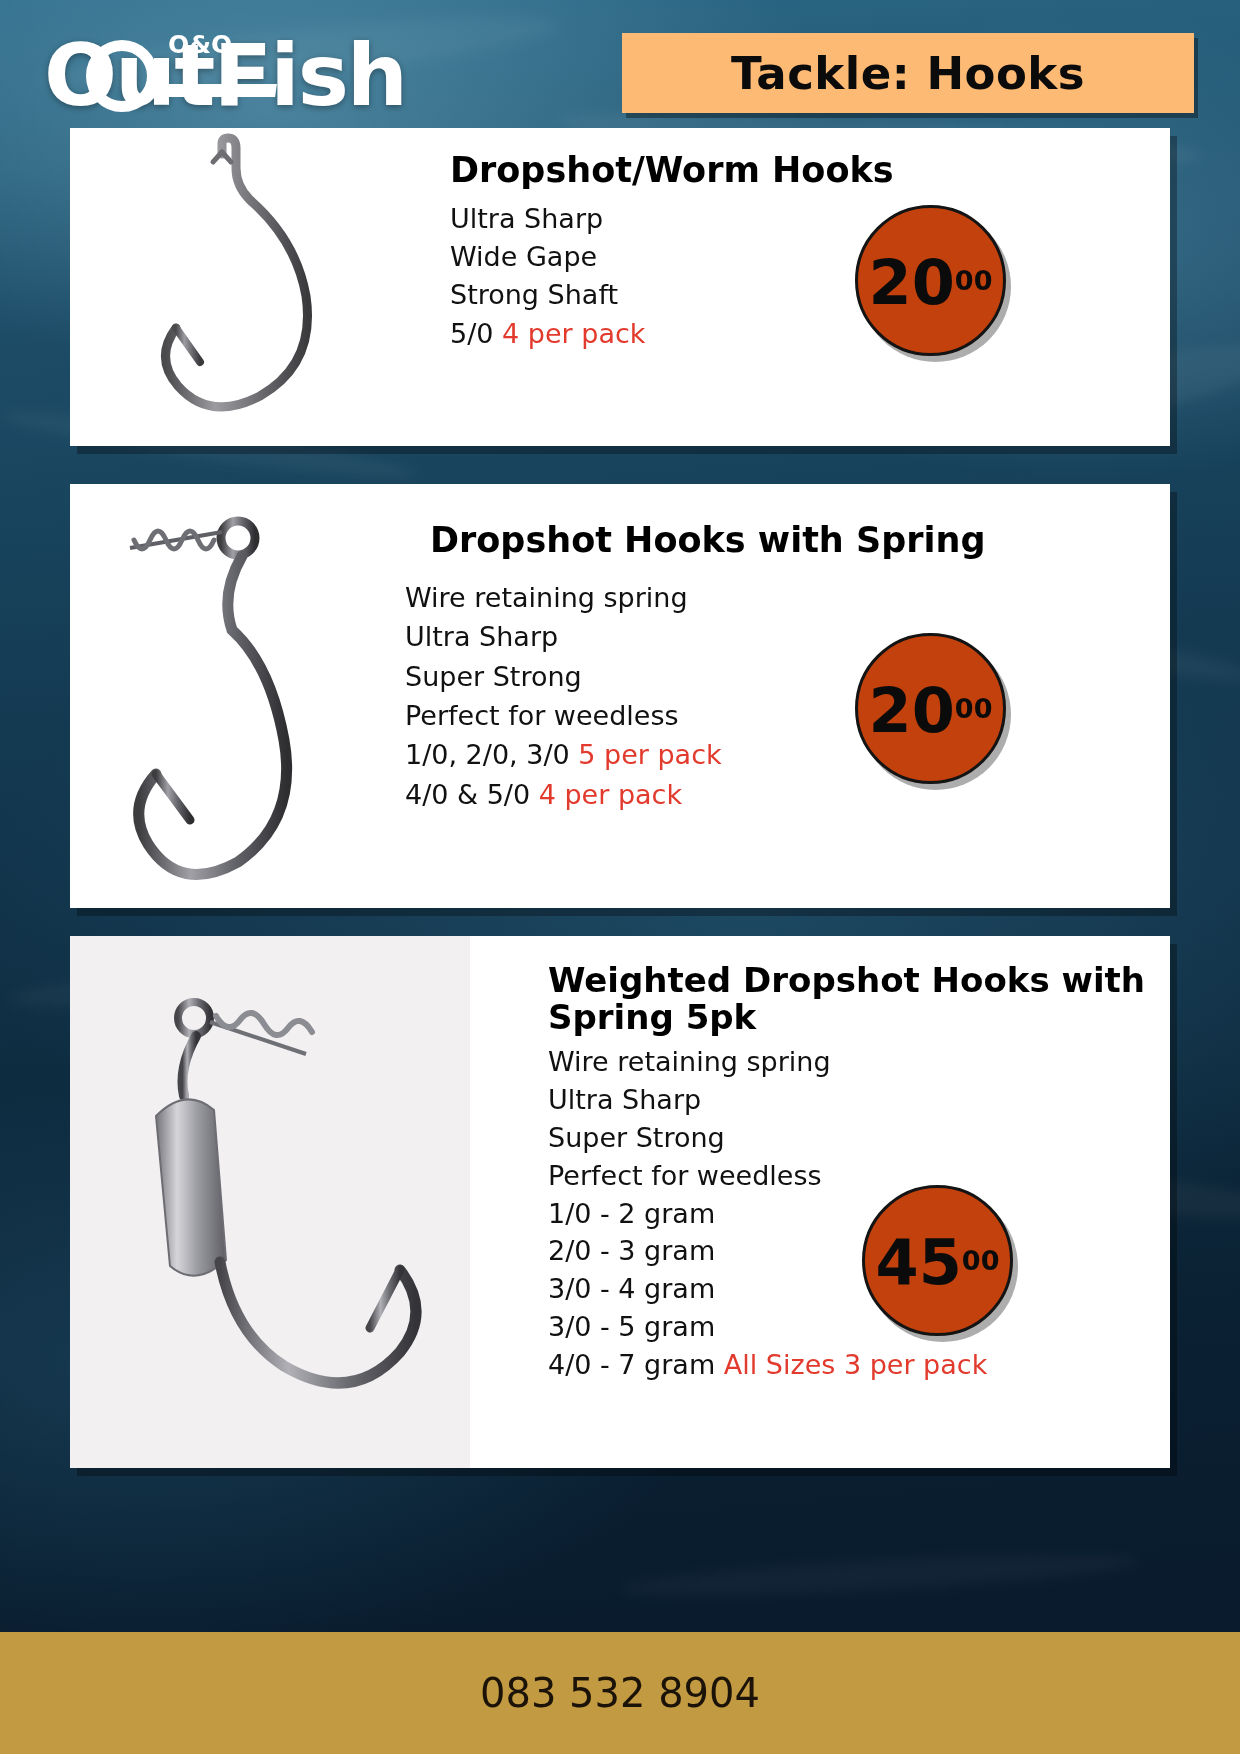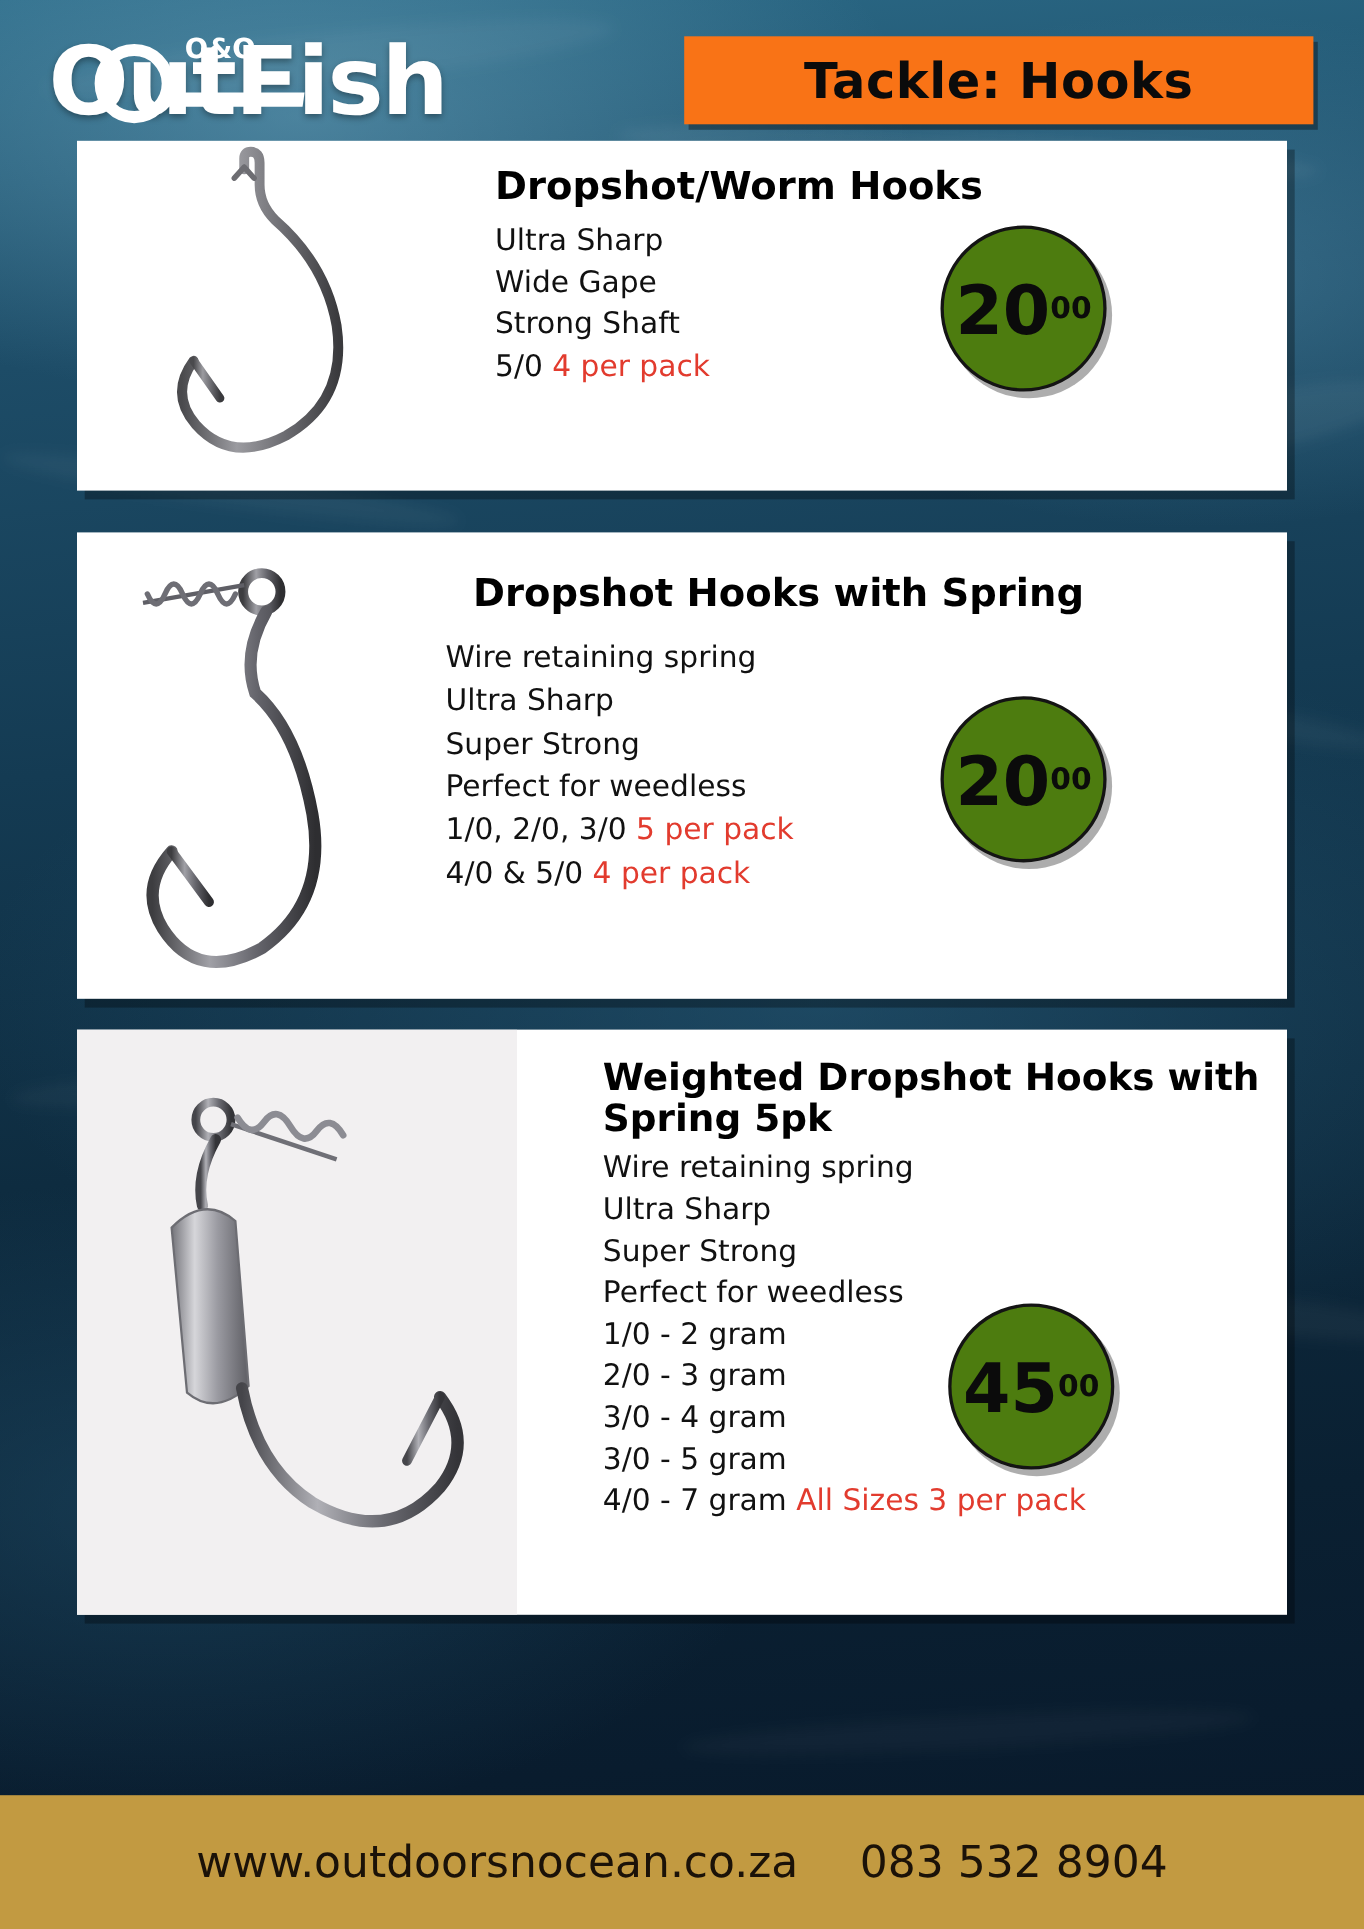--- a/index.html
+++ b/index.html
@@ -90,21 +90,21 @@
     background: #ffffff;
     transform: skewX(-8deg);
   }
 
   .title-banner {
     position: absolute;
     left: 622px;
     top: 33px;
     width: 572px;
     height: 80px;
-    background: #f97316;
+    background: #fdba74;
     box-shadow: 4px 5px 0 rgba(0,0,0,0.35);
     display: flex;
     align-items: center;
     justify-content: center;
   }
   .title-banner span {
     font-family: "DejaVu Sans", sans-serif;
     font-weight: bold;
     font-size: 45px;
     color: #0b0b0b;
@@ -162,21 +162,21 @@
   .c2 .spec-list { font-size: 27px; line-height: 1.46; margin: 18px 0 0 5px; }
   .c3 .spec-list { font-size: 27px; line-height: 1.40; margin: 8px 0 0 78px; }
 
   .spec-list li { white-space: nowrap; }
   .hl { color: #e23b2e; }
 
   
   .price {
     position: absolute;
     border-radius: 50%;
-    background: #4d7c0f;
+    background: #c2410c;
     border: 3px solid #141414;
     box-shadow: 5px 6px 0 rgba(0,0,0,0.32);
     display: flex;
     align-items: center;
     justify-content: center;
   }
   .price .amount {
     font-family: "DejaVu Sans", sans-serif;
     font-weight: bold;
     color: #0b0b0b;
@@ -362,15 +362,14 @@
       <li><span>4/0 - 7 gram  </span><span class="hl">All Sizes 3 per pack</span></li>
     </ul>
   </div>
 </div>
 <div class="price p3">
   <span class="amount">45</span>
     <span class="cents">00</span>
 </div>
 
 <div class="footer">
-  <span>www.outdoorsnocean.co.za</span>
   <span>083 532 8904</span>
 </div>
 
 </body></html>

